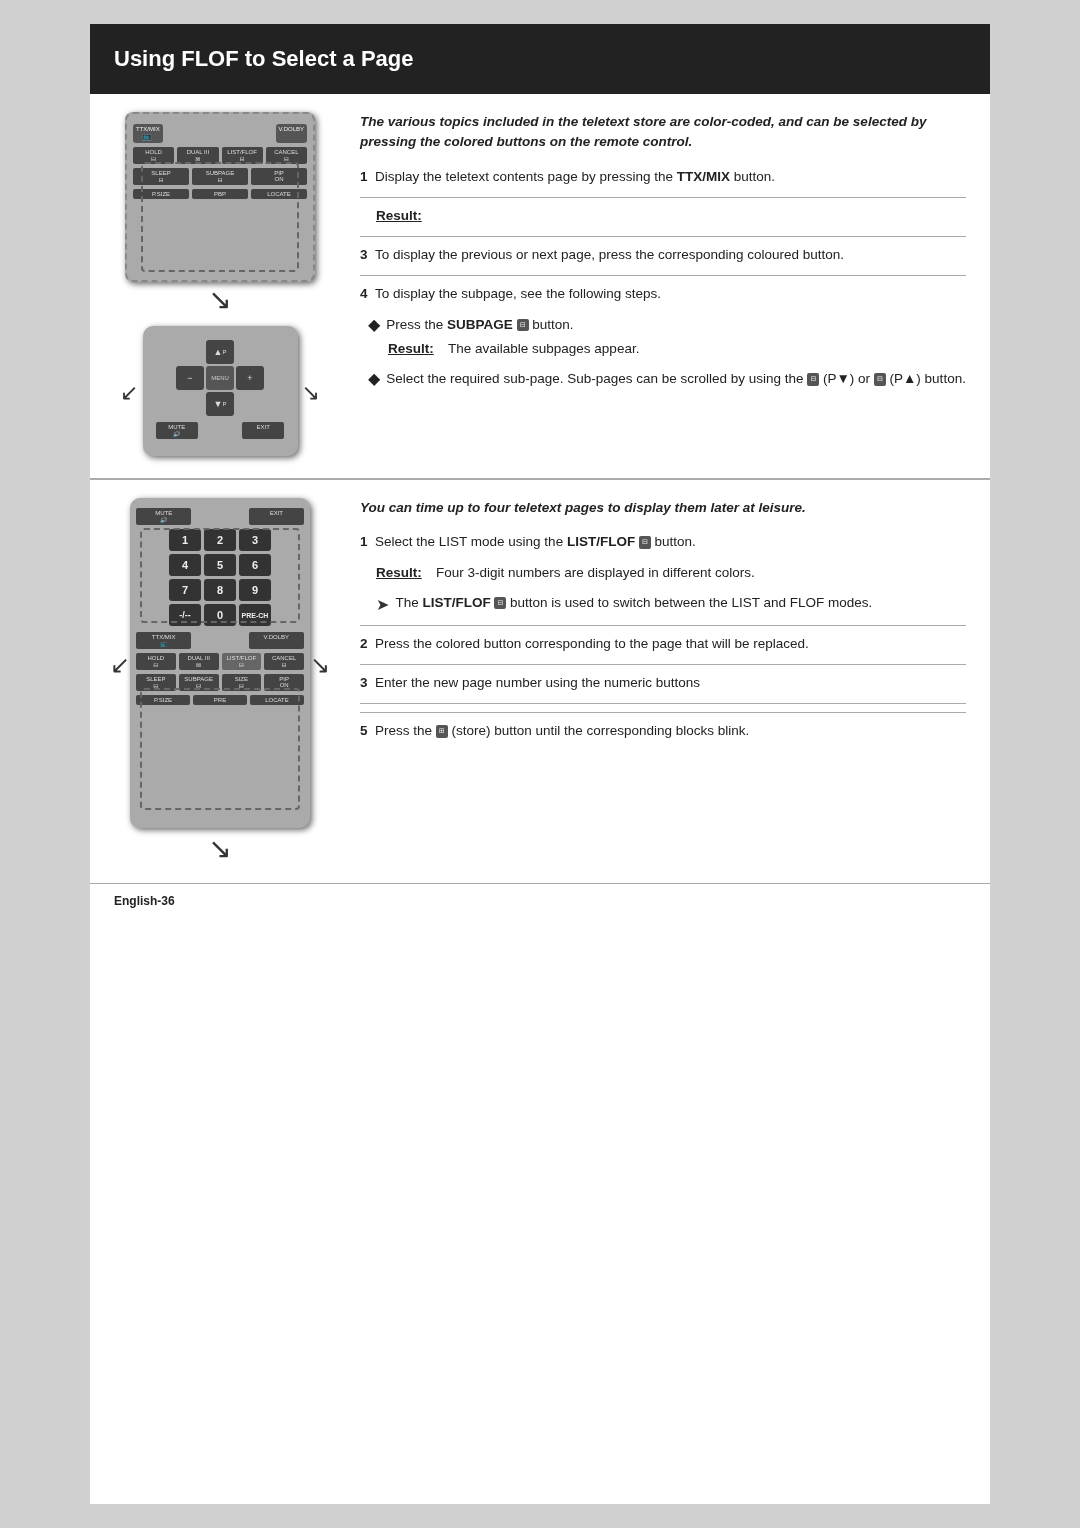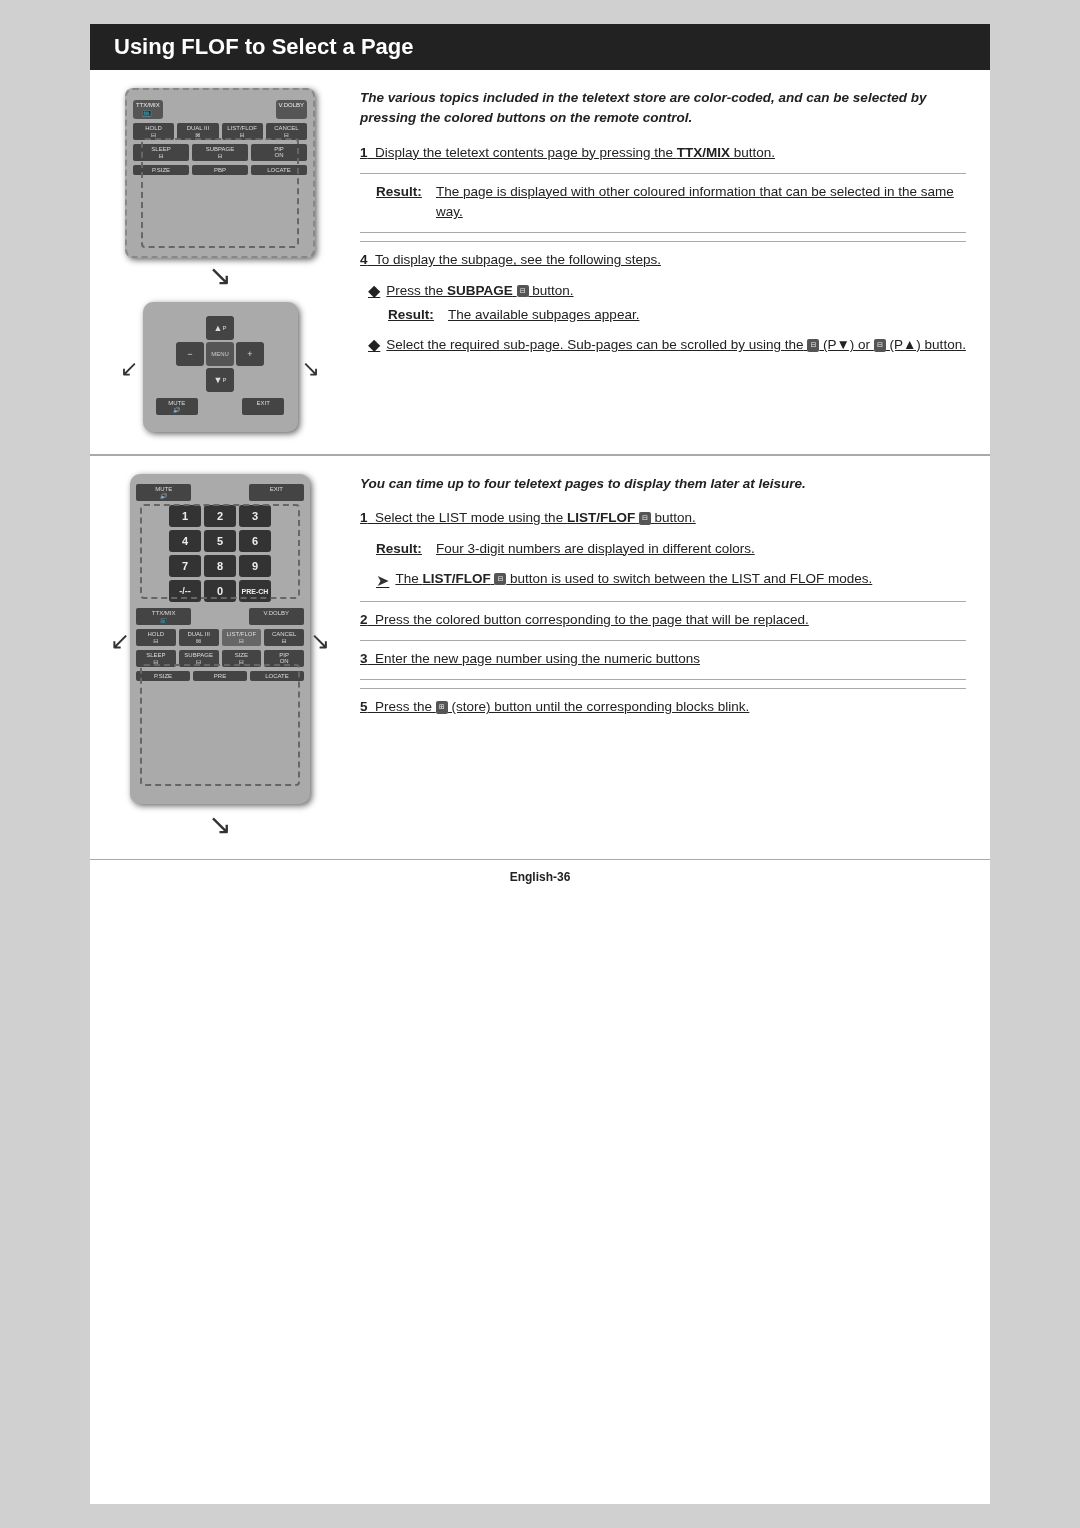--- a/index.html
+++ b/index.html
@@ -19,21 +19,21 @@
       min-height: 1480px;
       background: #fff;
       margin: 24px auto;
       padding: 0;
     }
     .section-header {
       background: #222;
       color: #fff;
       font-size: 22px;
       font-weight: bold;
-      padding: 10px 24px;
+      padding: 22px 24px;
       margin-bottom: 0;
     }
     .section-content {
       display: flex;
       flex-direction: row;
       padding: 18px 0 18px 0;
       border-bottom: 2px solid #aaa;
     }
     .left-col {
       width: 260px;
@@ -55,21 +55,20 @@
       margin-bottom: 14px;
       line-height: 1.5;
     }
     .steps ol {
       padding-left: 22px;
     }
     .steps li {
       margin-bottom: 10px;
       line-height: 1.5;
       font-size: 13.5px;
-      text-decoration: underline;
     }
     .result-row {
       display: flex;
       gap: 8px;
       margin: 4px 0 4px 0;
       font-size: 13.5px;
     }
     .result-label {
       font-weight: bold;
       text-decoration: underline;
@@ -182,21 +181,20 @@
       position: relative;
       display: flex;
       flex-direction: column;
       align-items: center;
     }
     .page-footer {
       padding: 10px 24px;
       font-size: 12px;
       font-weight: bold;
       border-top: 1px solid #aaa;
-      text-align: center;
     }
     .icon-box {
       display: inline-block;
       background: #555;
       color: #eee;
       font-size: 7px;
       border-radius: 2px;
       padding: 1px 3px;
       vertical-align: middle;
     }
@@ -280,25 +278,27 @@
           <ol style="list-style:none;padding-left:0;">
 
             <li>
               <strong>1</strong>&nbsp;&nbsp;Display the teletext contents page by pressing the <strong>TTX/MIX</strong> button.
             </li>
             <hr class="divider">
 
             <li style="list-style:none;margin-left:16px;">
               <div class="result-row">
                 <span class="result-label">Result:</span>
-                <span>The page is displayed with other coloured information that can be selected in the same way.</span>
-              </div>
-            </li>
-            <hr class="divider">
-
+              </div>
+            </li>
+            <hr class="divider">
+
+            <li>
+              <strong>3</strong>&nbsp;&nbsp;To display the previous or next page, press the corresponding coloured button.
+            </li>
             <hr class="divider">
 
             <li>
               <strong>4</strong>&nbsp;&nbsp;To display the subpage, see the following steps.
             </li>
 
             <li style="list-style:none;margin-left:8px;">
               <div class="bullet-item">
                 <span class="bullet-sym">◆</span>
                 <span>Press the <strong>SUBPAGE</strong> <span class="icon-box">⊟</span> button.</span>

